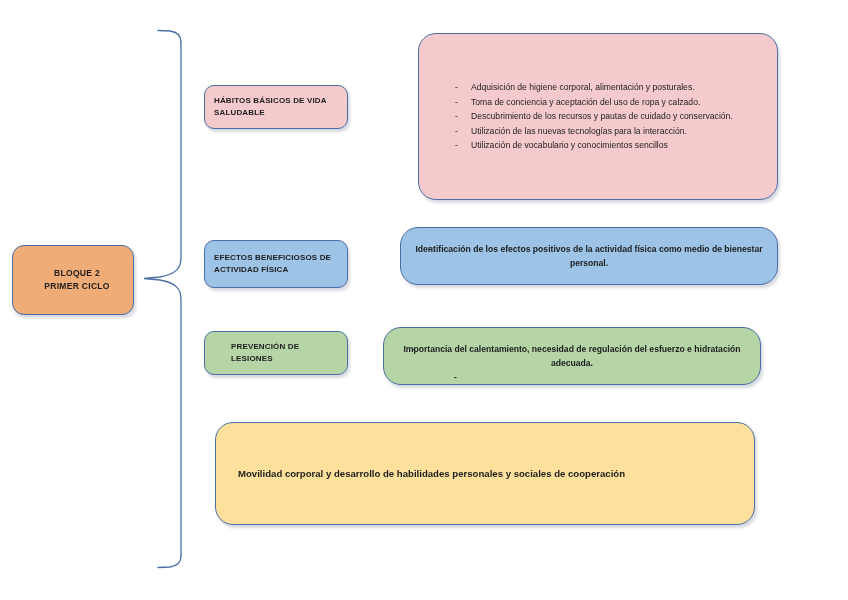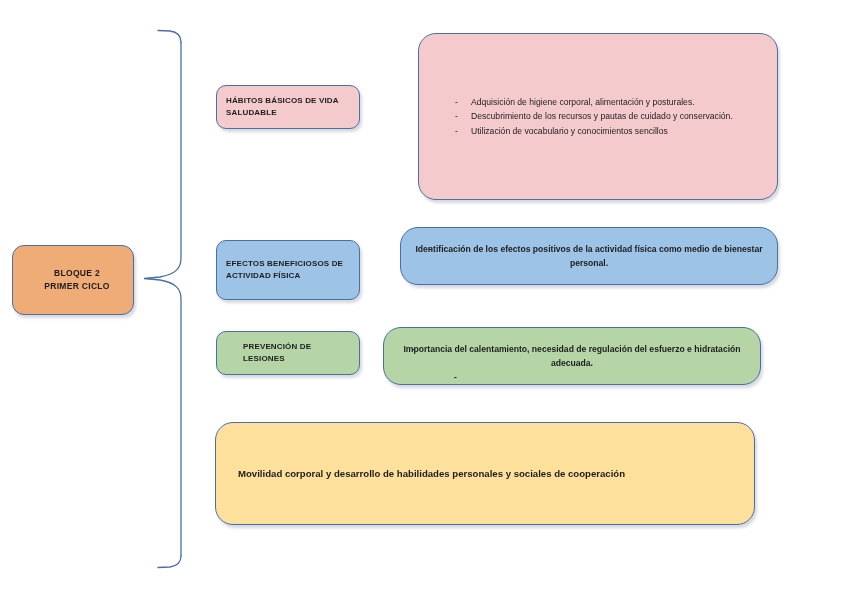--- a/index.html
+++ b/index.html
@@ -54,31 +54,30 @@
     letter-spacing: 0.3px;
     line-height: 13px;
   }
   
   .label-node {
     left: 204px;
     width: 144px;
     border-radius: 10px;
     padding: 0 9px;
     justify-content: center;
-    margin-left: 12px;
   }
   .label-node .label-text {
     font-size: 8px;
     font-weight: bold;
     color: #1d1d1d;
     line-height: 12.5px;
     letter-spacing: 0.15px;
   }
   #label-habitos { top: 85px;  height: 44px; background: #f4cacc; }
-  #label-efectos { top: 240px; height: 60px; background: #9dc3e6; }
+  #label-efectos { top: 240px; height: 48px; background: #9dc3e6; }
   #label-prevencion { top: 331px; height: 44px; background: #b5d5a7; padding-left: 26px; }
 
   
   .content-node {
     border-radius: 18px;
   }
   #content-habitos {
     left: 418px;  top: 33px;  width: 360px; height: 167px;
     background: #f4cacc;
     justify-content: center;
@@ -184,21 +183,23 @@
     <div class="label-text">EFECTOS BENEFICIOSOS DE ACTIVIDAD FÍSICA</div>
   </div>
 
   <div class="node label-node" id="label-prevencion">
     <div class="label-text">PREVENCIÓN DE LESIONES</div>
   </div>
 
   <div class="node content-node" id="content-habitos">
     <ul class="bullets">
       <li>Adquisición de higiene corporal, alimentación y posturales.</li>
+      <li>Toma de conciencia y aceptación del uso de ropa y calzado.</li>
       <li>Descubrimiento de los recursos y pautas de cuidado y conservación.</li>
+      <li>Utilización de las nuevas tecnologías para la interacción.</li>
       <li>Utilización de vocabulario y conocimientos sencillos</li>
     </ul>
   </div>
 
   <div class="node content-node" id="content-efectos">
     <div class="centered-bullets">
       <div class="cb-item">
         <span class="dash">-</span>
         <span>Identificación de los efectos positivos de la actividad física como medio de bienestar personal.</span>
       </div>

